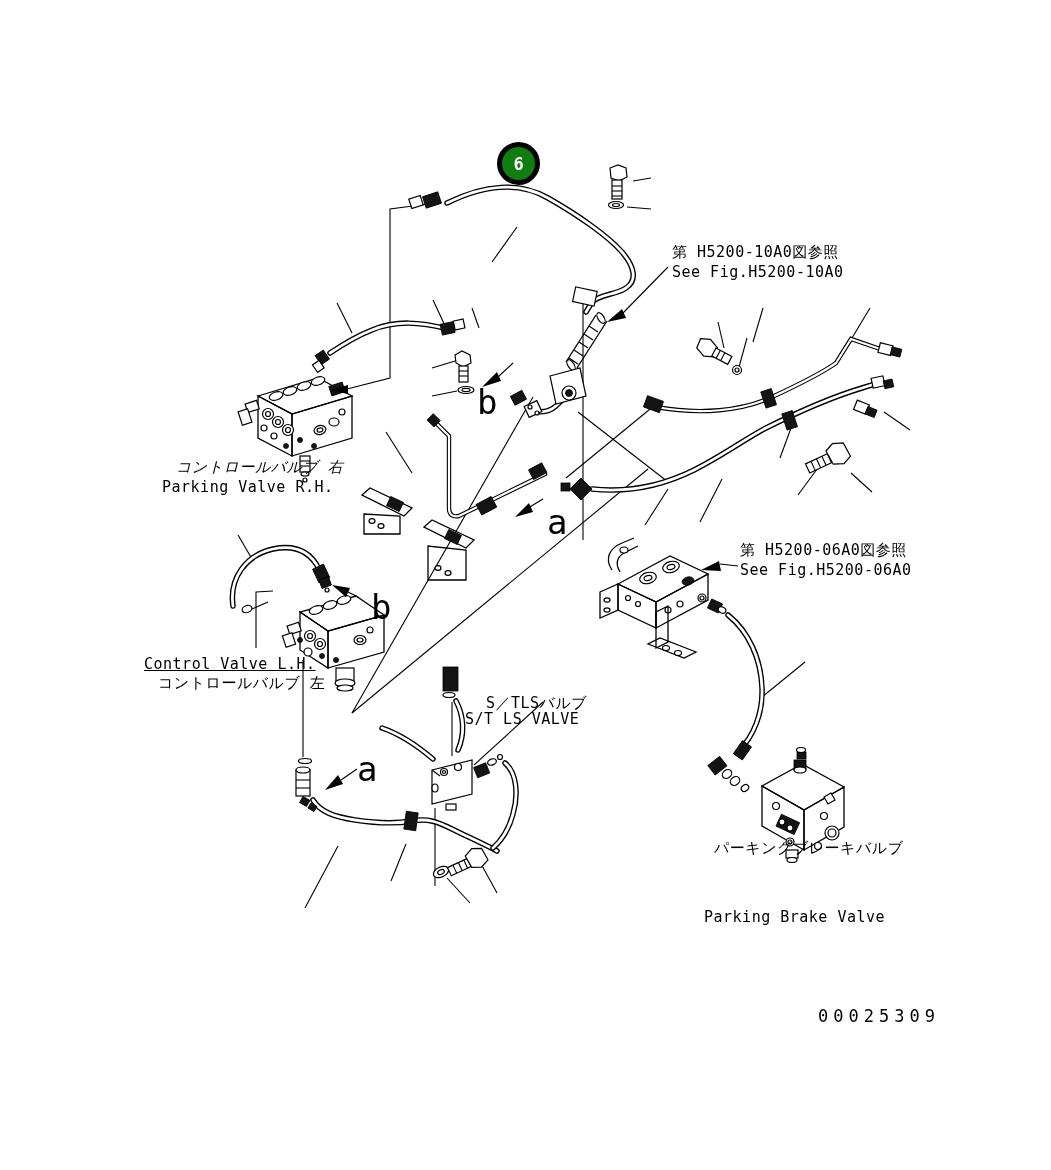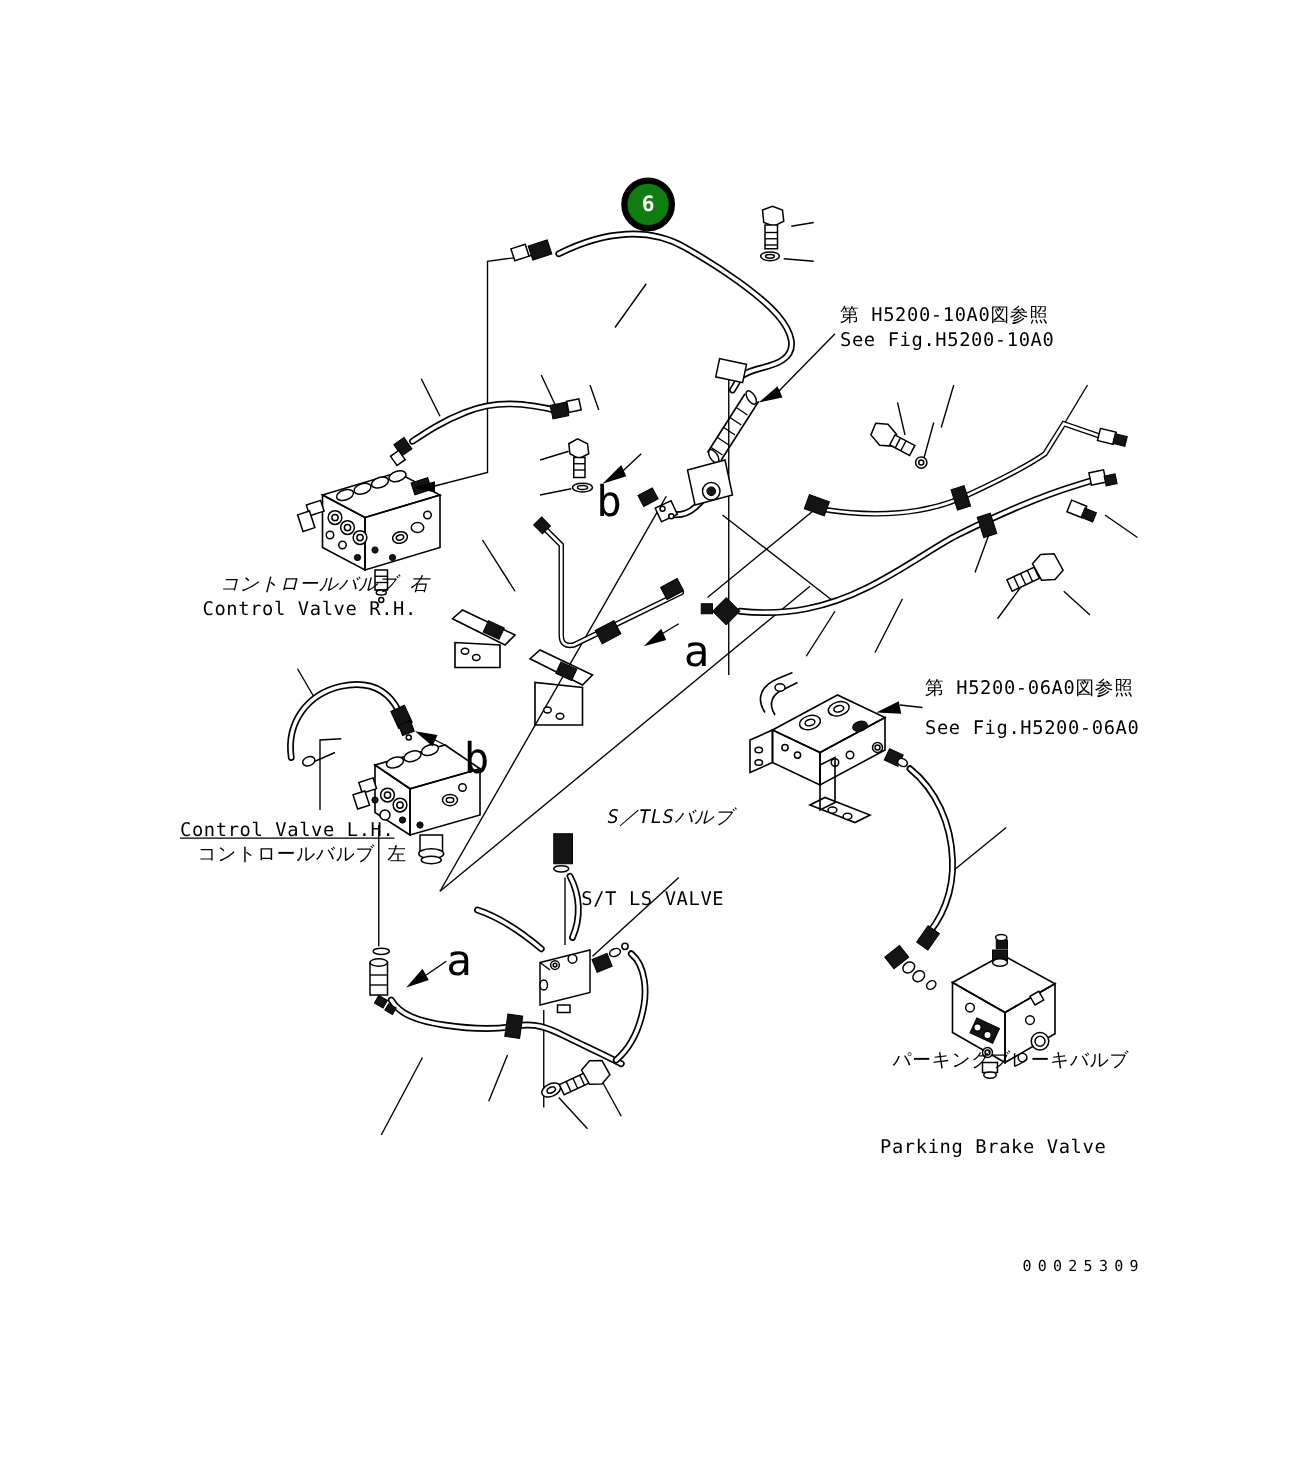--- a/index.html
+++ b/index.html
@@ -14,21 +14,21 @@
   .ho{stroke:#000;stroke-width:5.5;fill:none;stroke-linecap:round}
   .hi{stroke:#fff;stroke-width:2.8;fill:none;stroke-linecap:round}
   .to{stroke:#000;stroke-width:4.4;fill:none;stroke-linecap:round}
   .ti{stroke:#fff;stroke-width:2.2;fill:none;stroke-linecap:round}
   .dk{fill:#141414;stroke:#000;stroke-width:.8}
   .wf{fill:#fff;stroke:#000;stroke-width:1.2}
   .ar{fill:#000;stroke:none}
   
   .lbl{position:absolute;font-size:15px;line-height:18px;letter-spacing:.5px;white-space:nowrap;}
   .marker{position:absolute;font-size:34px;line-height:34px;}
-  .dwgno{position:absolute;font-size:12px;letter-spacing:5px;}
+  .dwgno{position:absolute;font-size:17px;letter-spacing:5px;}
   .callout{
     position:absolute;left:497px;top:142px;width:33px;height:33px;border-radius:50%;
     border:5px solid #000;display:flex;align-items:center;justify-content:center;
     font-size:17px;font-weight:bold;
   }
 </style>
 </head>
 <body>
 
 <div class="canvas">
@@ -373,29 +373,29 @@
   </svg>
 
   <div class="callout" style="background:#0f7d0f;color:#ffffff;">
     <span>6</span>
   </div>
 
   <div class="lbl" style="left:672px;top:243px;">第 H5200-10A0図参照</div>
   <div class="lbl" style="left:672px;top:263px;">See Fig.H5200-10A0</div>
 
   <div class="lbl" style="left:740px;top:541px;">第 H5200-06A0図参照</div>
-  <div class="lbl" style="left:740px;top:561px;margin-top:12px;">See Fig.H5200-06A0</div>
+  <div class="lbl" style="left:740px;top:561px;">See Fig.H5200-06A0</div>
 
   <div class="lbl" style="left:176px;top:458px;font-style:italic;">コントロールバルブ  右</div>
-  <div class="lbl" style="left:162px;top:478px;">Control Valve R.H.</div>
+  <div class="lbl" style="left:162px;top:478px;">Parking Valve R.H.</div>
 
   <div class="lbl" style="left:158px;top:676px;font-family:Liberation Mono, monospace;">コントロールバルブ  左</div>
   <div class="lbl" style="left:144px;top:655px;text-decoration:underline;">Control Valve L.H.</div>
 
-  <div class="lbl" style="left:486px;top:644px;font-style:italic;">S／TLSバルブ</div>
+  <div class="lbl" style="left:486px;top:694px;">S／TLSバルブ</div>
   <div class="lbl" style="left:465px;top:698px;margin-top:12px;">S/T LS VALVE</div>
 
   <div class="lbl" style="left:714px;top:841px;font-family:Liberation Mono, monospace;">パーキングブレーキバルブ</div>
   <div class="lbl" style="left:704px;top:861px;margin-top:47px;">Parking Brake Valve</div>
 
   <div class="marker" style="left:477px;top:385px;">b</div>
   <div class="marker" style="left:547px;top:505px;">a</div>
   <div class="marker" style="left:371px;top:590px;">b</div>
   <div class="marker" style="left:357px;top:752px;">a</div>
 

